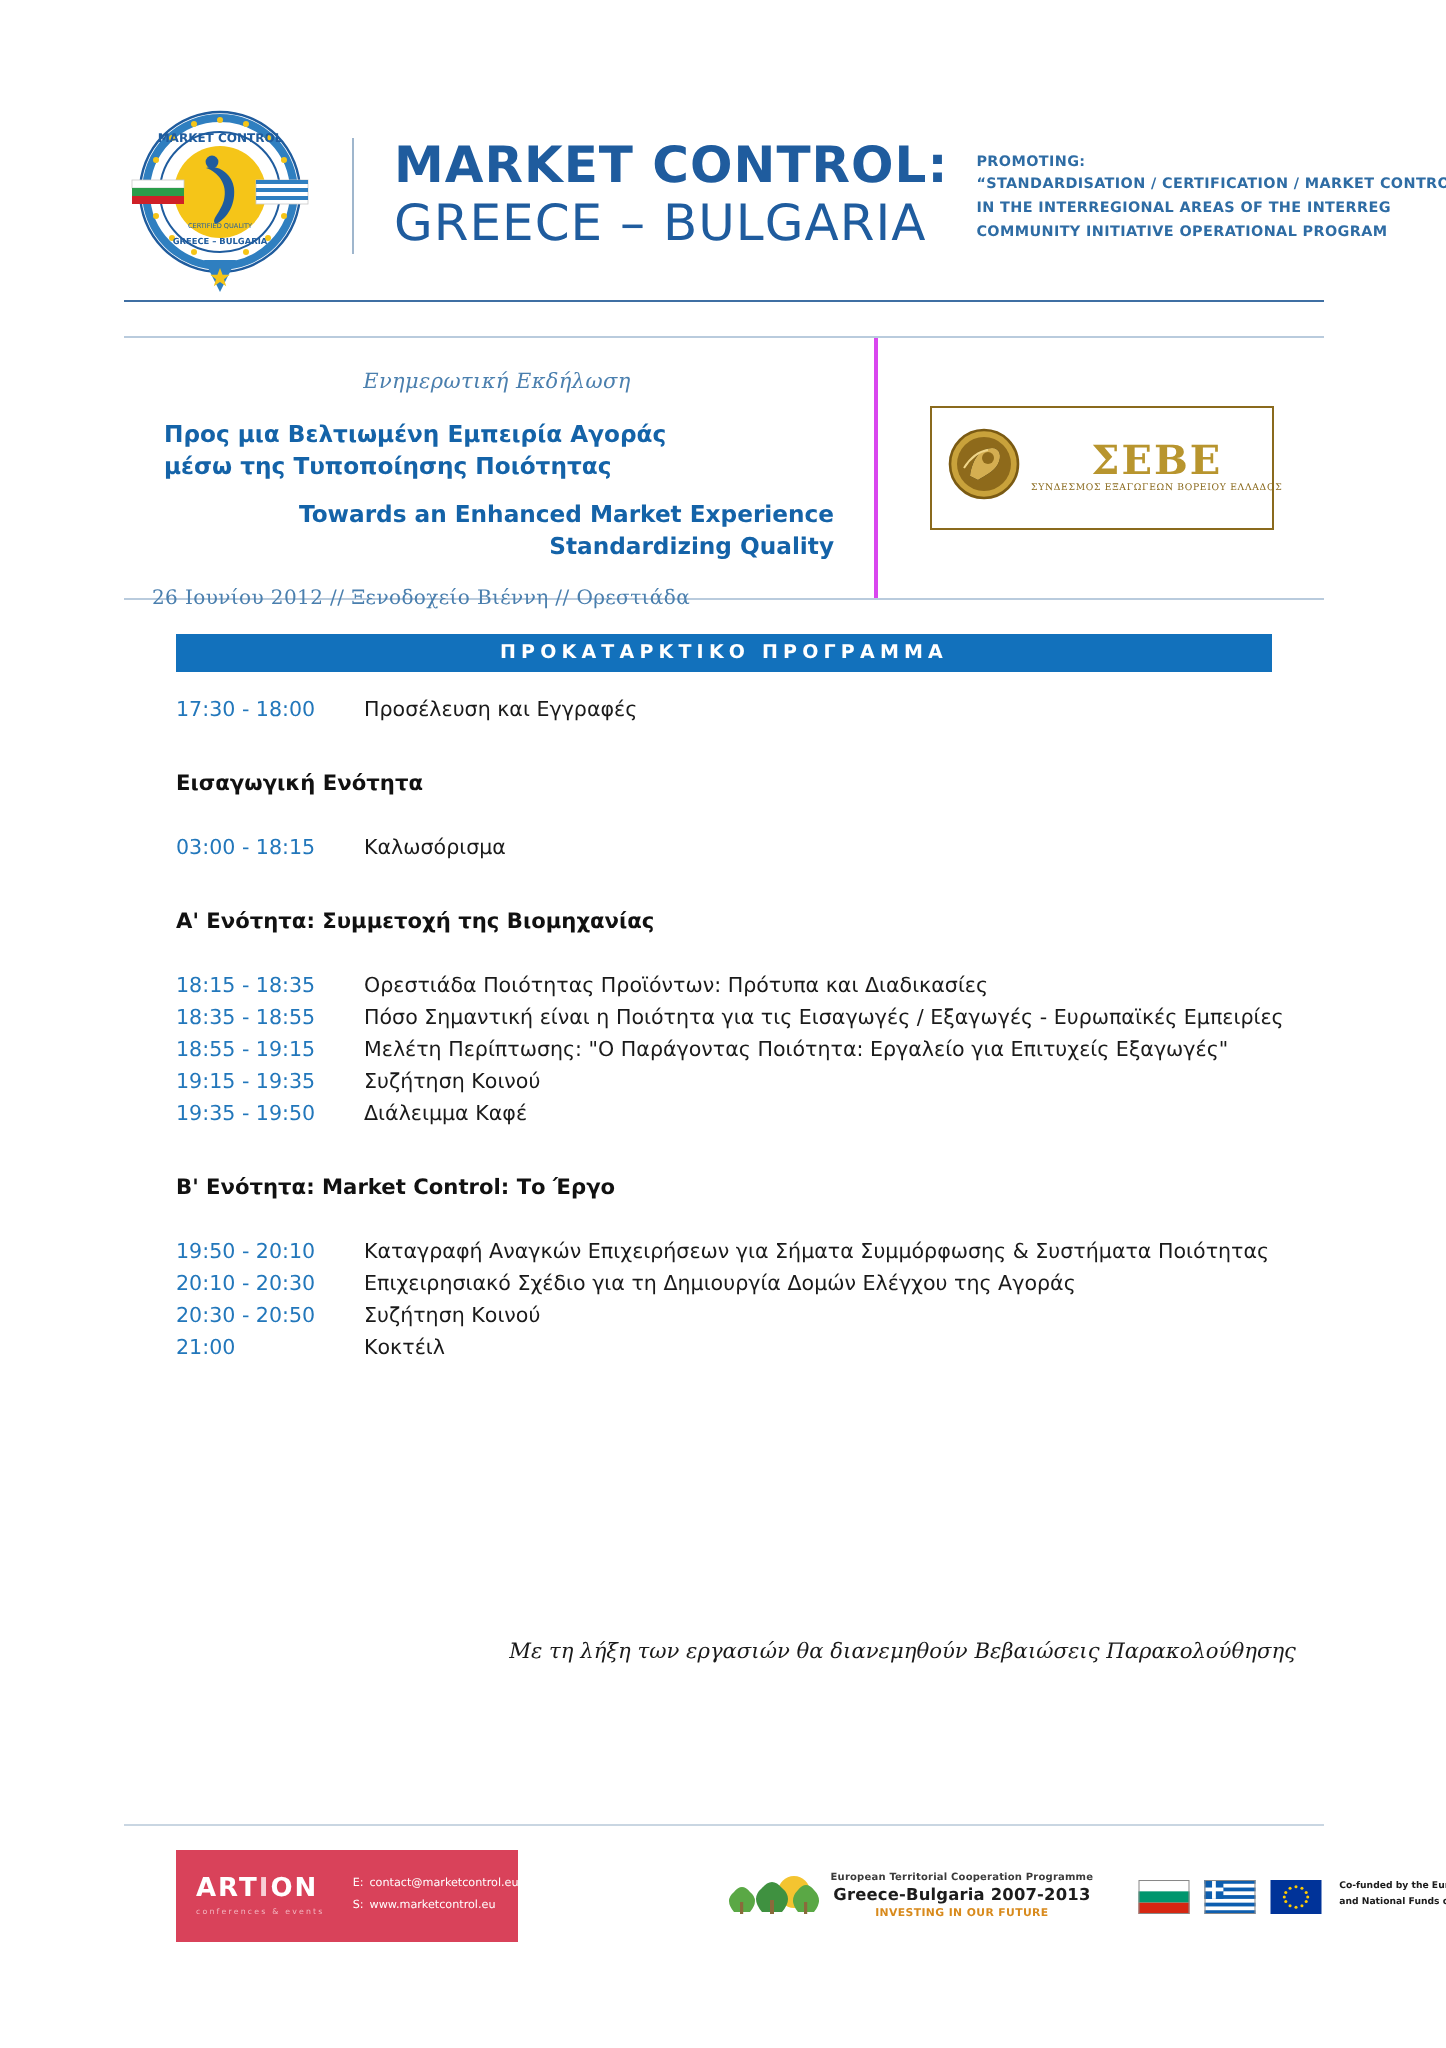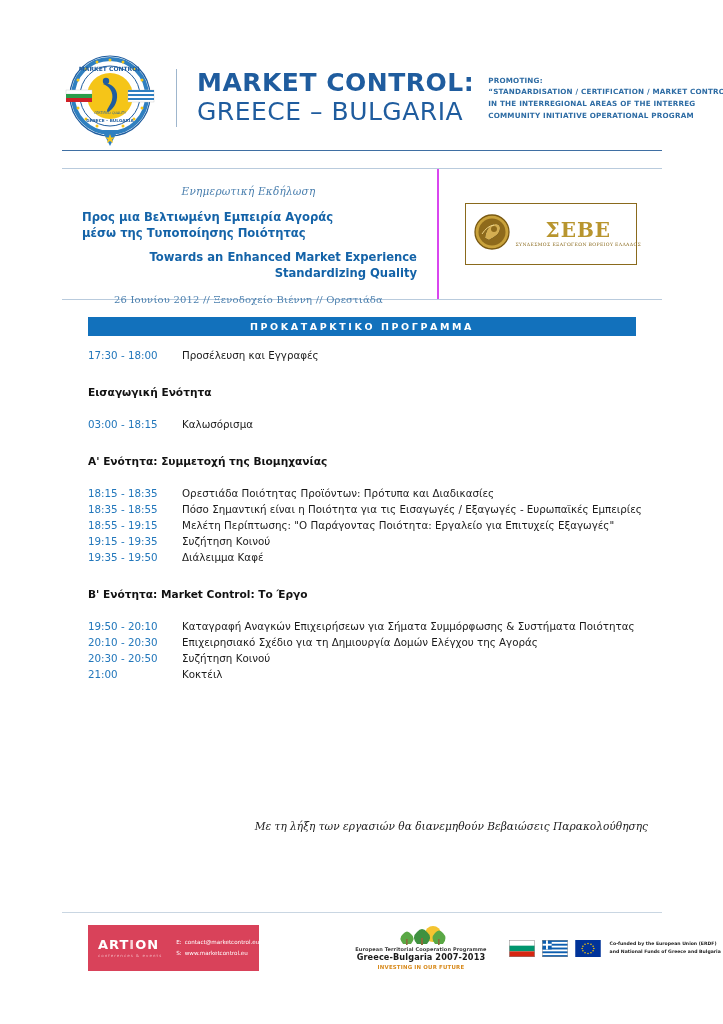--- a/index.html
+++ b/index.html
@@ -125,21 +125,21 @@
     margin-top: 7px;
     color: #1463a8;
     font-weight: bold;
     font-size: 11.6px;
     line-height: 1.42;
     text-align: right;
     padding-right: 4px;
   }
   .venue {
     margin-top: 12px;
-    text-align: center;
+    text-align: left;
     color: #4a7fae;
     font-size: 10px;
     font-family: "DejaVu Serif", "Liberation Serif", serif;
     letter-spacing: 0.2px;
   }
   .title-right {
     flex: 1;
     display: flex;
     align-items: center;
     justify-content: center;
@@ -289,21 +289,21 @@
     color: #ffffff;
     font-size: 5.6px;
     line-height: 1.95;
     white-space: nowrap;
   }
   .artion-contact .lbl { margin-right: 3px; }
 
   .etc-logo {
     margin-left: 96px;
     display: flex;
-    flex-direction: column;
+    flex-direction: row;
     align-items: center;
     justify-content: center;
     flex: 0 0 auto;
   }
   .etc-text { text-align: center; line-height: 1.18; margin-top: 1px; }
   .etc-l1 { font-size: 5px; color: #3b3b3b; font-weight: bold; letter-spacing: 0.1px; }
   .etc-l2 { font-size: 8.2px; color: #1c1c1c; font-weight: bold; letter-spacing: 0.1px; }
   .etc-l3 { font-size: 5.4px; color: #d88a1c; font-weight: bold; letter-spacing: 0.2px; margin-top: 1px; }
 
   .eu-block {

